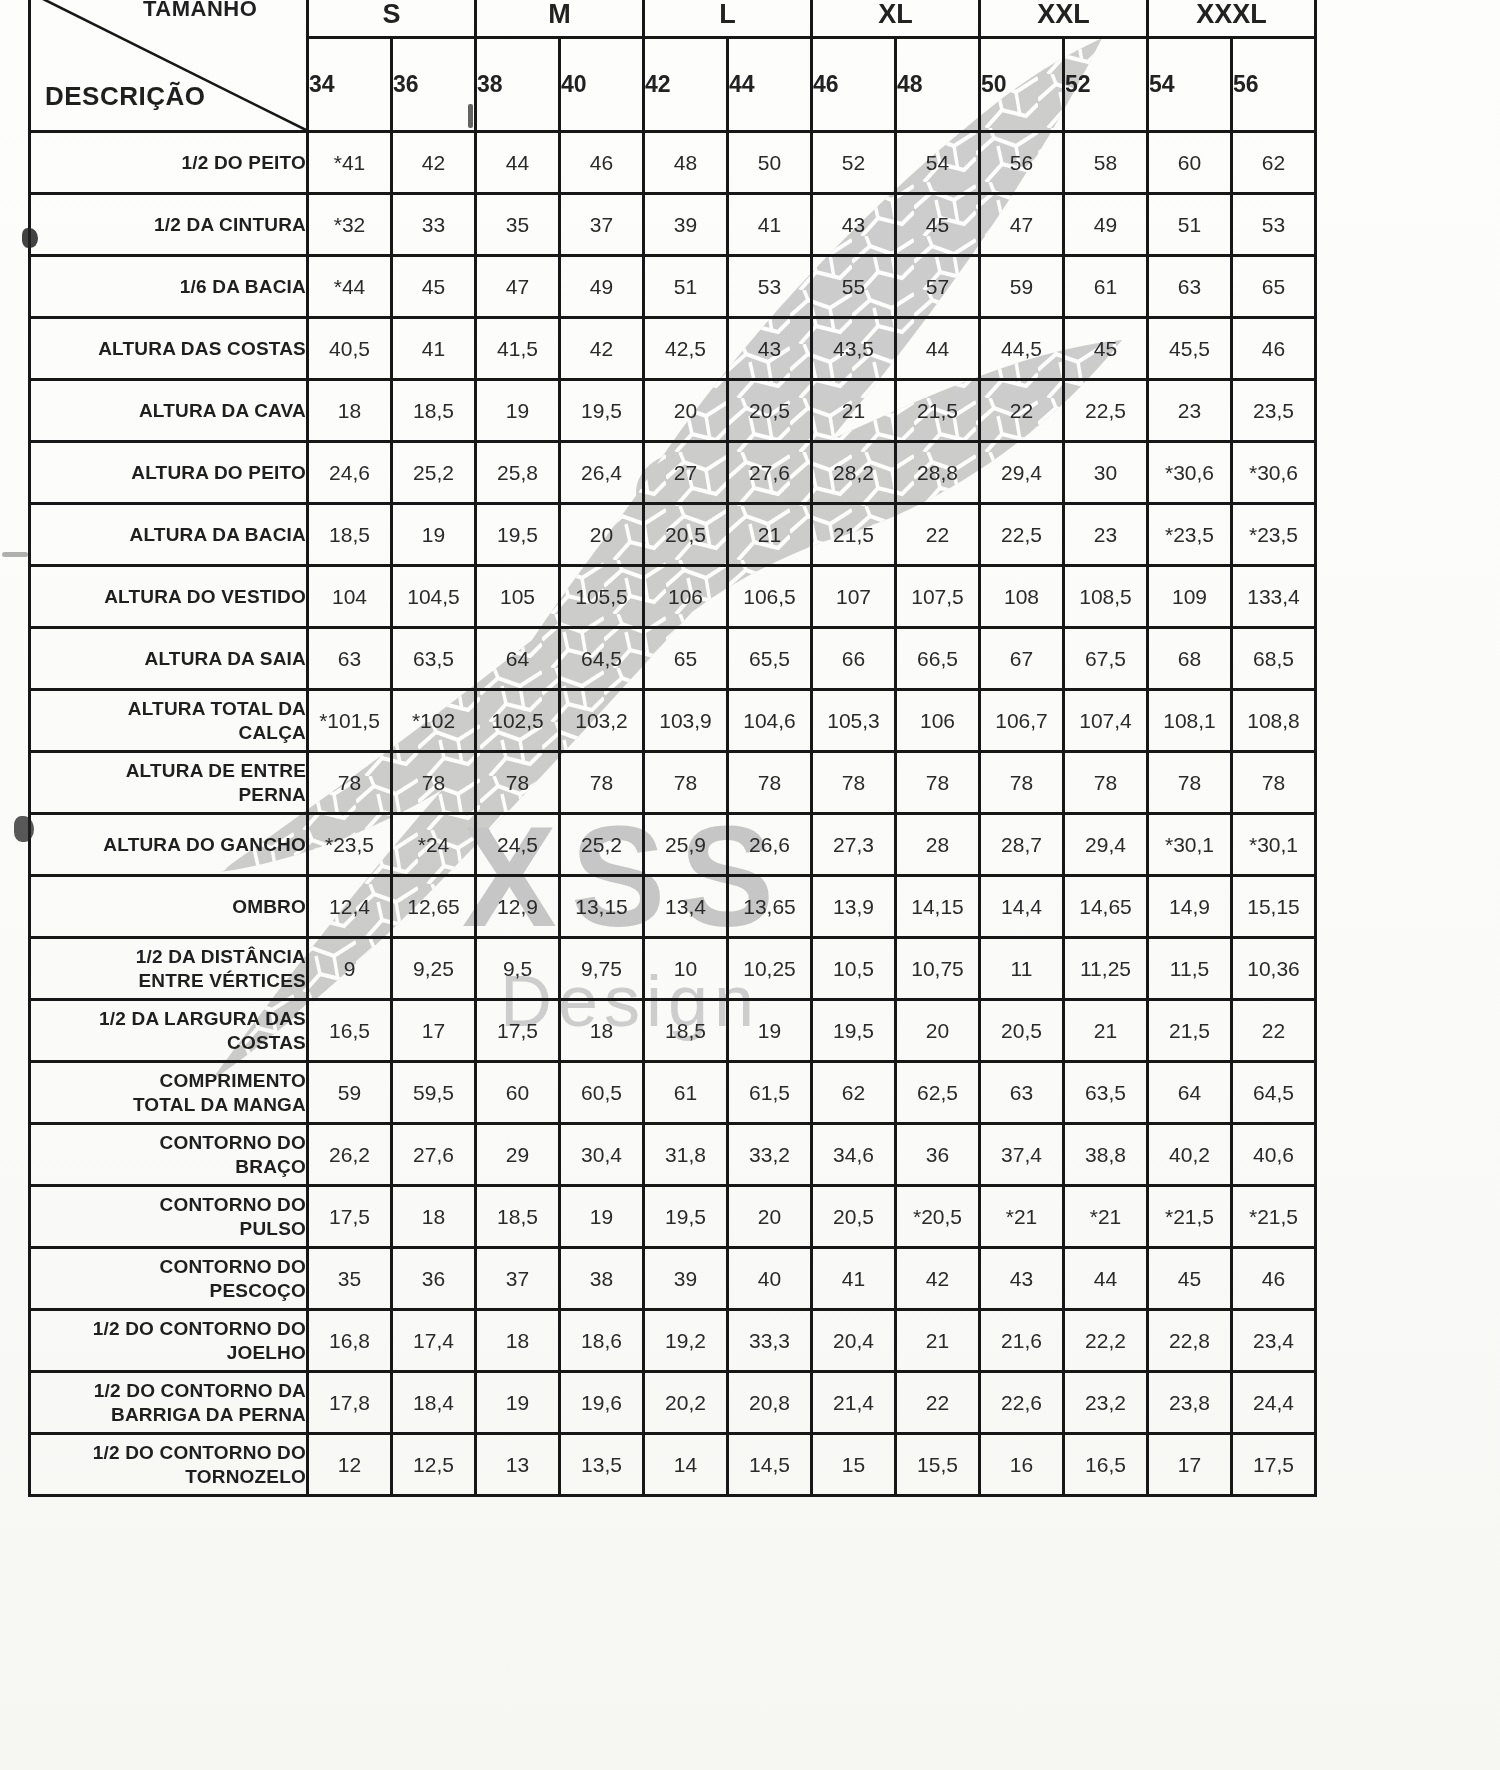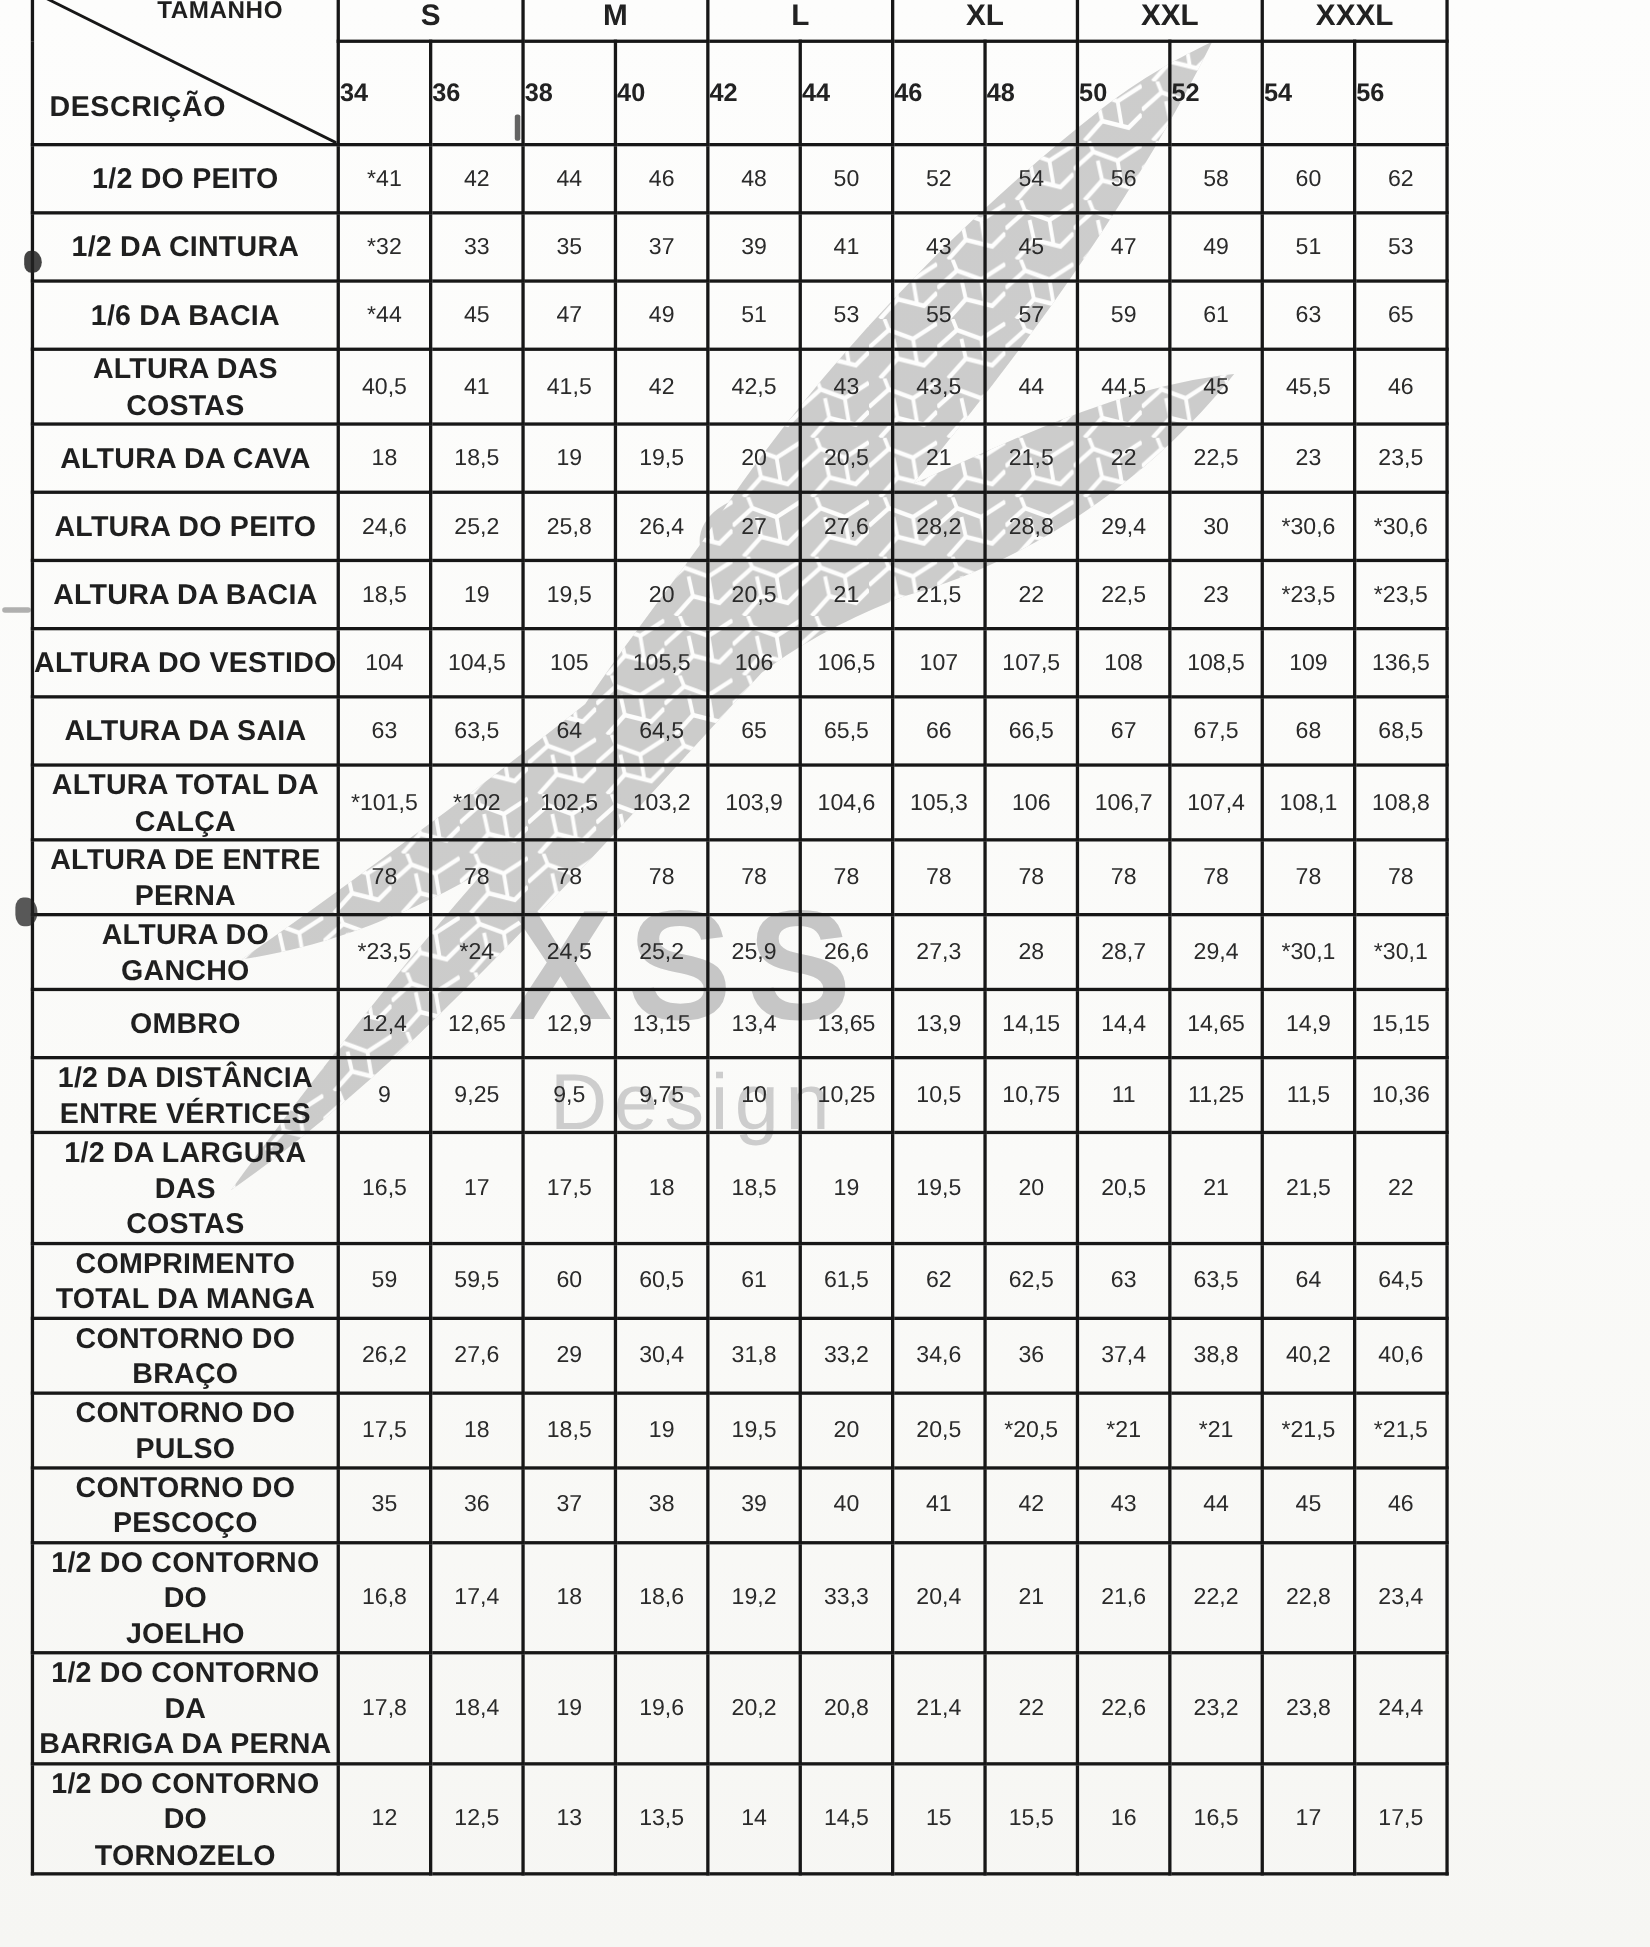--- a/index.html
+++ b/index.html
@@ -61,22 +61,22 @@
   .corner-top {
     position: absolute; top: 3px; left: 112px;
     font-size: 22px; font-weight: bold; letter-spacing: .5px;
   }
   .corner-bottom {
     position: absolute; bottom: 18px; left: 14px;
     font-size: 26px; font-weight: bold; letter-spacing: .5px;
   }
   .size-table tbody tr { height: 62px; }
   .desc-cell {
-    font-size: 26px; font-weight: bold;
-    text-align: center; vertical-align: middle;
+    font-size: 19px; font-weight: bold;
+    text-align: right; vertical-align: middle;
     padding: 9px 6px 9px 12px;
     line-height: 1.25;
     white-space: pre-line;
     letter-spacing: .2px;
   }
   .value-cell {
     font-size: 21px;
     text-align: center; vertical-align: middle;
     color: #2a2a2a;
   }
@@ -296,21 +296,21 @@
           <td class="value-cell">104,5</td>
           <td class="value-cell">105</td>
           <td class="value-cell">105,5</td>
           <td class="value-cell">106</td>
           <td class="value-cell">106,5</td>
           <td class="value-cell">107</td>
           <td class="value-cell">107,5</td>
           <td class="value-cell">108</td>
           <td class="value-cell">108,5</td>
           <td class="value-cell">109</td>
-          <td class="value-cell">136,5</td>
+          <td class="value-cell">133,4</td>
         </tr>
         <tr>
           <td class="desc-cell">ALTURA DA SAIA</td>
           <td class="value-cell">63</td>
           <td class="value-cell">63,5</td>
           <td class="value-cell">64</td>
           <td class="value-cell">64,5</td>
           <td class="value-cell">65</td>
           <td class="value-cell">65,5</td>
           <td class="value-cell">66</td>

